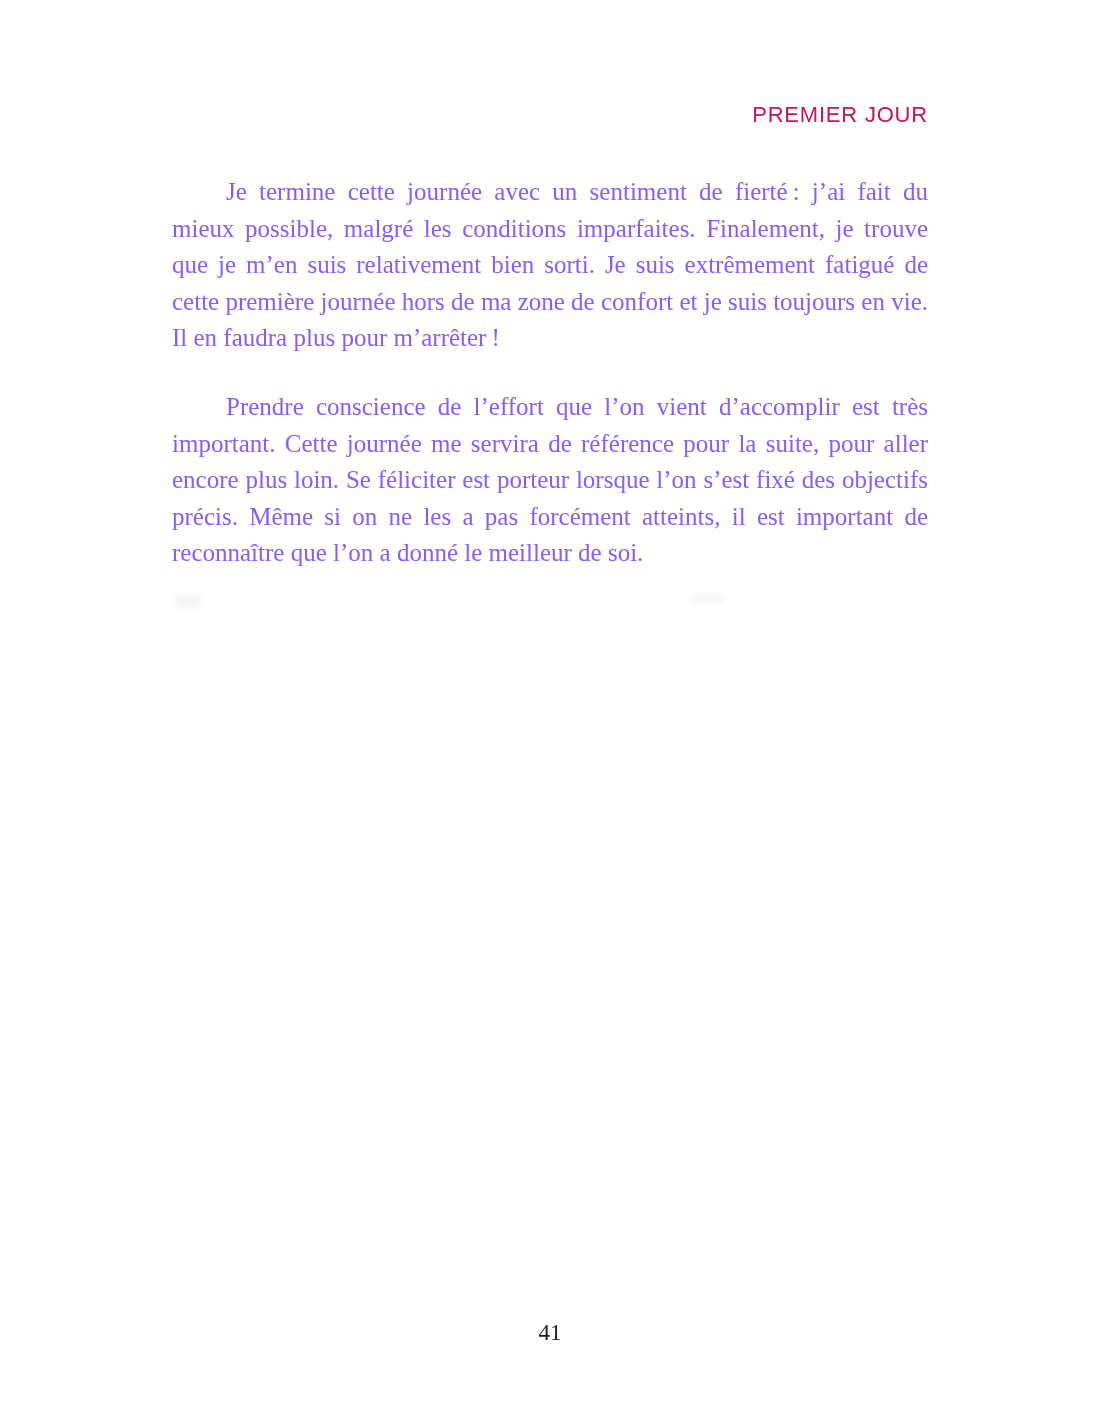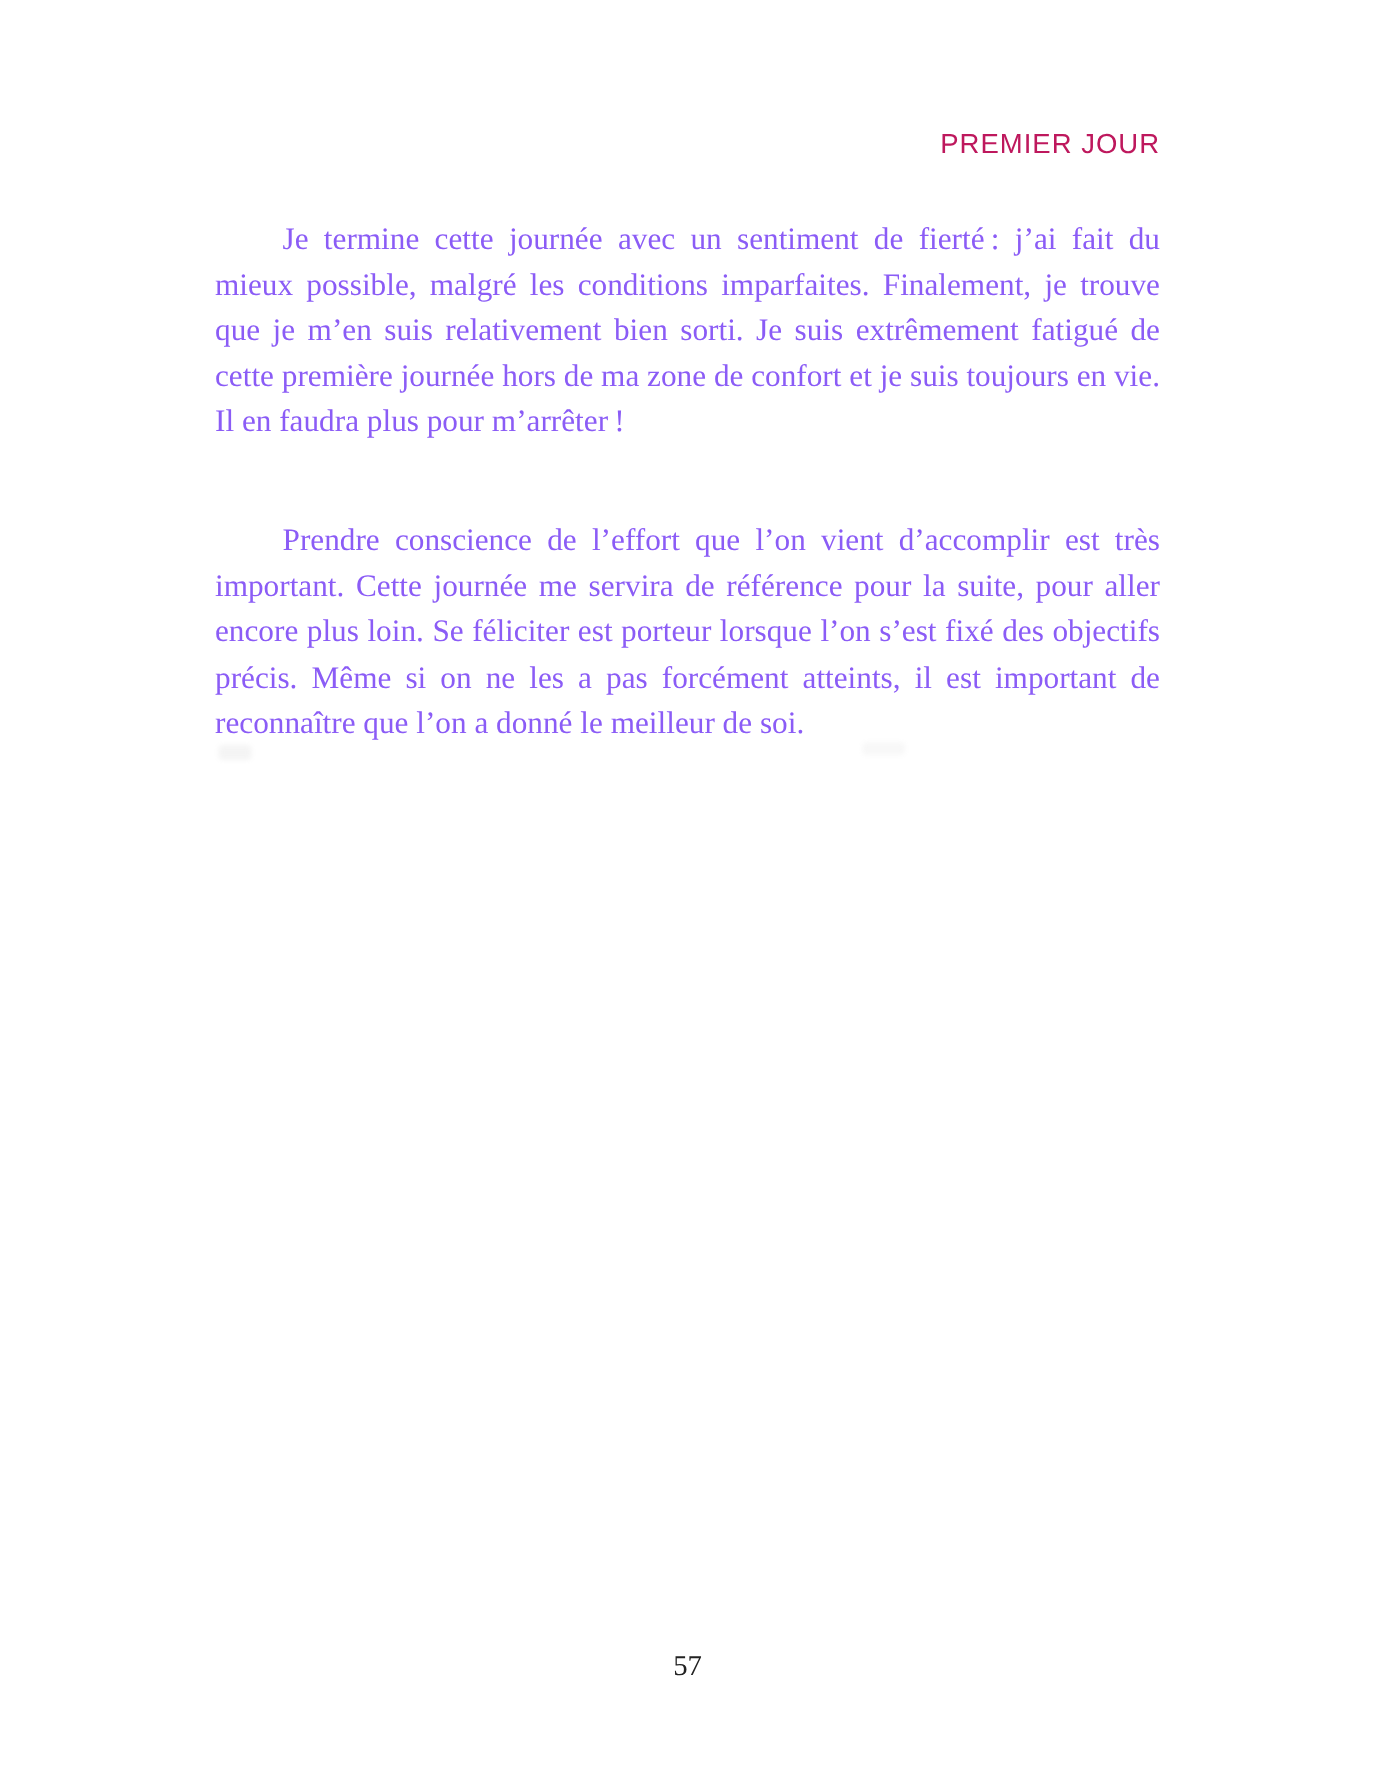--- a/index.html
+++ b/index.html
@@ -37,21 +37,21 @@
     font-size: 25px;
     line-height: 36.6px;
     color: #8b5cf6;
   }
   .body-text p {
     margin: 0;
     text-align: justify;
     text-indent: 54px;
   }
   .body-text p + p {
-    margin-top: 58px;
+    margin-top: 32px;
   }
   .page-number {
     position: absolute;
     top: 1320px;
     left: 0;
     width: 1100px;
     text-align: center;
     font-family: "Liberation Serif", "DejaVu Serif", serif;
     font-size: 23px;
     color: #222222;
@@ -75,15 +75,15 @@
   <div class="running-header">PREMIER JOUR</div>
 
   <div class="body-text">
     <p>Je termine cette journée avec un sentiment de fierté : j’ai fait du mieux possible, malgré les conditions imparfaites. Finalement, je trouve que je m’en suis relativement bien sorti. Je suis extrêmement fatigué de cette première journée hors de ma zone de confort et je suis toujours en vie. Il en faudra plus pour m’arrêter !</p>
     <p>Prendre conscience de l’effort que l’on vient d’accomplir est très important. Cette journée me servira de référence pour la suite, pour aller encore plus loin. Se féliciter est porteur lorsque l’on s’est fixé des objectifs précis. Même si on ne les a pas forcément atteints, il est important de reconnaître que l’on a donné le meilleur de soi.</p>
   </div>
 
   <div class="smudge smudge-a"></div>
   <div class="smudge smudge-b"></div>
 
-  <div class="page-number">57</div>
+  <div class="page-number">41</div>
 
 </div>
 
 </body></html>

